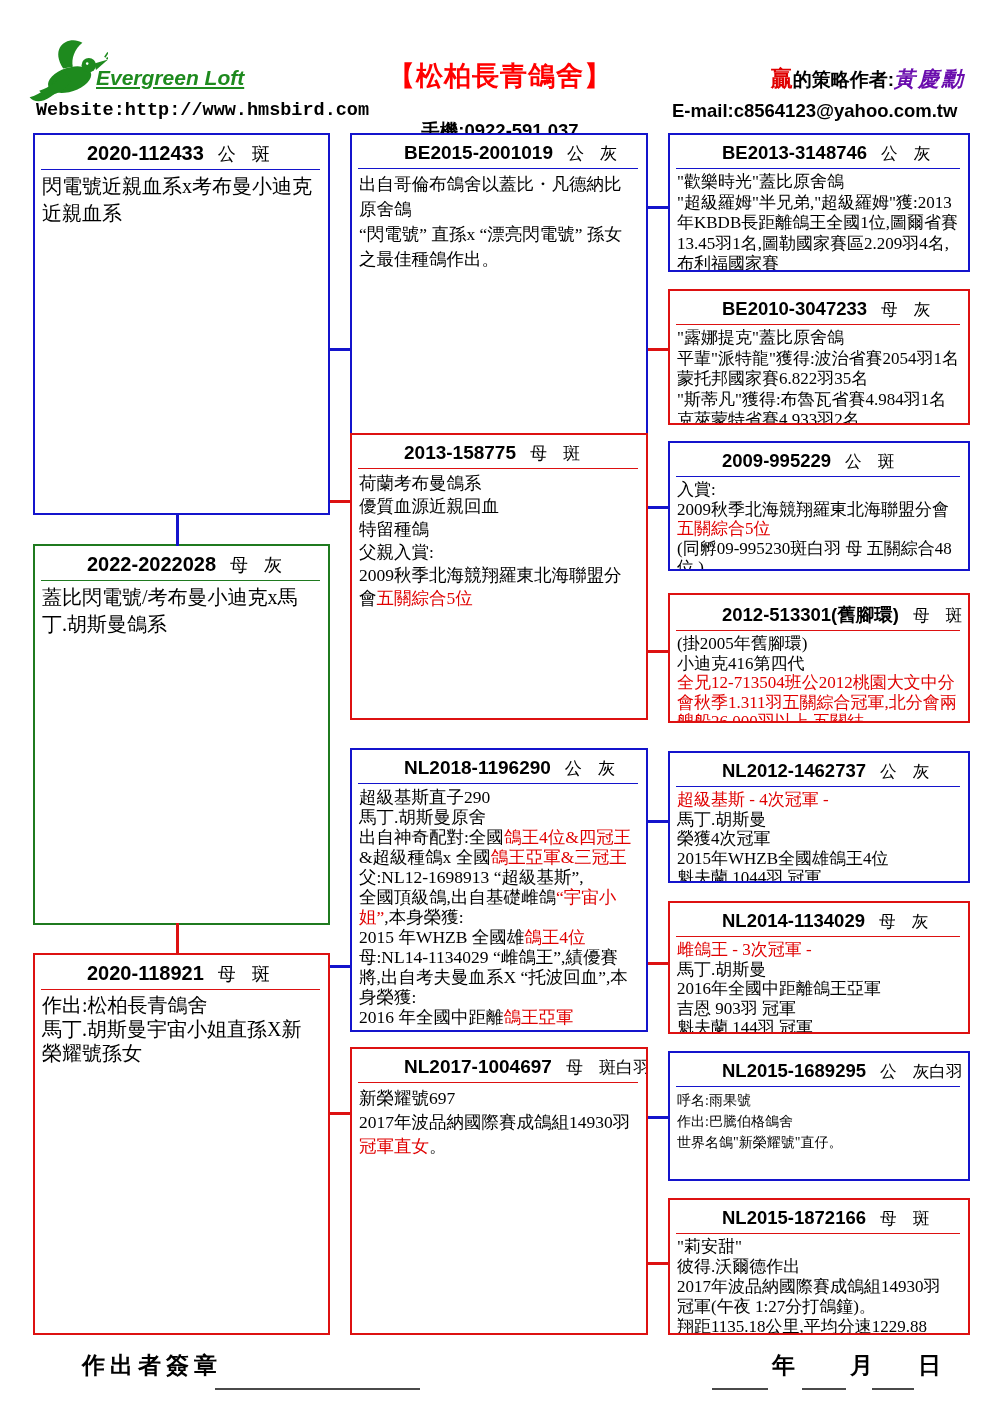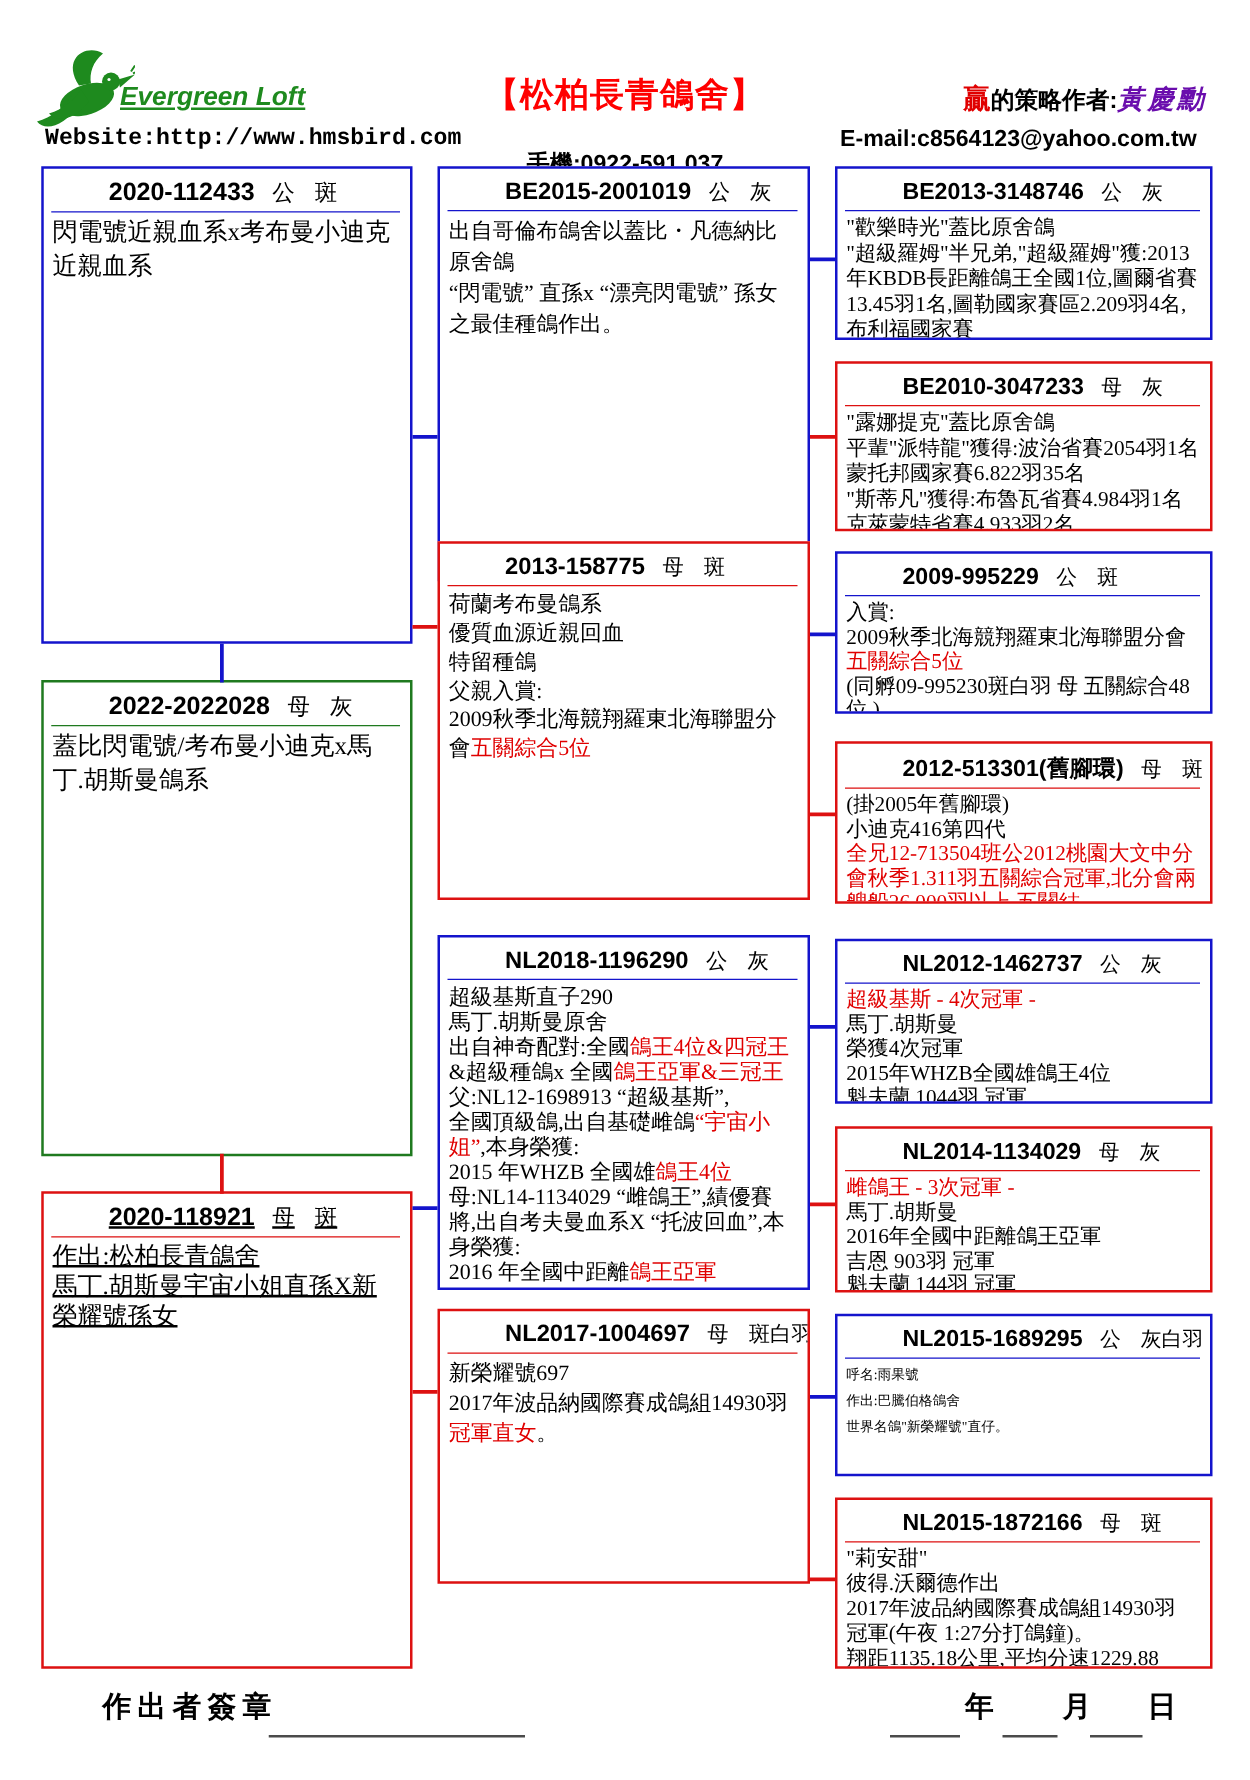--- a/index.html
+++ b/index.html
@@ -72,21 +72,21 @@
           <div><span>閃電號近親血系x考布曼小迪克近親血系</span></div>
         </div>
       </div>
       <div class="box green" style="left: 33px; top: 544px; width: 297px; height: 381px;">
         <div class="bt" style="font-size: 20px;"><span class="ring">2022-2022028</span><span class="sex">母</span><span class="plum">灰</span></div>
         <div class="rule"></div>
         <div class="bb" style="font-size: 20px; line-height: 27px;">
           <div><span>蓋比閃電號/考布曼小迪克x馬丁.胡斯曼鴿系</span></div>
         </div>
       </div>
-      <div class="box red" style="left: 33px; top: 953px; width: 297px; height: 382px; text-decoration: underline;">
+      <div class="box red" style="left: 33px; top: 953px; width: 297px; height: 382px;">
         <div class="bt" style="font-size: 20px;"><span class="ring">2020-118921</span><span class="sex">母</span><span class="plum">斑</span></div>
         <div class="rule"></div>
         <div class="bb" style="font-size: 20px; line-height: 24px;">
           <div><span>作出:松柏長青鴿舍</span></div>
           <div><span>馬丁.胡斯曼宇宙小姐直孫X新榮耀號孫女</span></div>
         </div>
       </div>
       <div class="box blue" style="left: 350px; top: 133px; width: 298px; height: 332px;">
         <div class="bt" style="font-size: 19px;"><span class="ring">BE2015-2001019</span><span class="sex">公</span><span class="plum">灰</span></div>
         <div class="rule"></div>
@@ -113,21 +113,21 @@
           <div><span>超級基斯直子290</span></div>
           <div><span>馬丁.胡斯曼原舍</span></div>
           <div><span>出自神奇配對:全國</span><span class="rd">鴿王4位&amp;四冠王</span><span>&amp;超級種鴿x 全國</span><span class="rd">鴿王亞軍&amp;三冠王</span></div>
           <div><span>父:NL12-1698913 “超級基斯”,</span></div>
           <div><span>全國頂級鴿,出自基礎雌鴿</span><span class="rd">“宇宙小姐”</span><span>,本身榮獲:</span></div>
           <div><span>2015 年WHZB 全國雄</span><span class="rd">鴿王4位</span></div>
           <div><span>母:NL14-1134029 “雌鴿王”,績優賽將,出自考夫曼血系X “托波回血”,本身榮獲:</span></div>
           <div><span>2016 年全國中距離</span><span class="rd">鴿王亞軍</span></div>
         </div>
       </div>
-      <div class="box red" style="left: 350px; top: 1047px; width: 298px; height: 220px;">
+      <div class="box red" style="left: 350px; top: 1047px; width: 298px; height: 288px;">
         <div class="bt" style="font-size: 19px;"><span class="ring">NL2017-1004697</span><span class="sex">母</span><span class="plum">斑白羽</span></div>
         <div class="rule"></div>
         <div class="bb" style="font-size: 17.5px; line-height: 24px;">
           <div><span>新榮耀號697</span></div>
           <div><span>2017年波品納國際賽成鴿組14930羽</span></div>
           <div><span class="rd">冠軍直女</span><span>。</span></div>
         </div>
       </div>
       <div class="box blue" style="left: 668px; top: 133px; width: 302px; height: 139px;">
         <div class="bt" style="font-size: 18.5px;"><span class="ring">BE2013-3148746</span><span class="sex">公</span><span class="plum">灰</span></div>
@@ -182,21 +182,21 @@
           <div><span class="rd">雌鴿王 - 3次冠軍 -</span></div>
           <div><span>馬丁.胡斯曼</span></div>
           <div><span>2016年全國中距離鴿王亞軍</span></div>
           <div><span>吉恩 903羽 冠軍</span></div>
           <div><span>魁夫蘭 144羽 冠軍</span></div>
         </div>
       </div>
       <div class="box blue" style="left: 668px; top: 1051px; width: 302px; height: 130px;">
         <div class="bt" style="font-size: 18.5px;"><span class="ring">NL2015-1689295</span><span class="sex">公</span><span class="plum">灰白羽</span></div>
         <div class="rule"></div>
-        <div class="bb" style="font-size: 11px; line-height: 21px;">
+        <div class="bb" style="font-size: 14px; line-height: 21px;">
           <div><span>呼名:雨果號</span></div>
           <div><span>作出:巴騰伯格鴿舍</span></div>
           <div><span>世界名鴿"新榮耀號"直仔。</span></div>
         </div>
       </div>
       <div class="box red" style="left: 668px; top: 1198px; width: 302px; height: 137px;">
         <div class="bt" style="font-size: 18.5px;"><span class="ring">NL2015-1872166</span><span class="sex">母</span><span class="plum">斑</span></div>
         <div class="rule"></div>
         <div class="bb" style="font-size: 17px; line-height: 20px;">
           <div><span>"莉安甜"</span></div>

